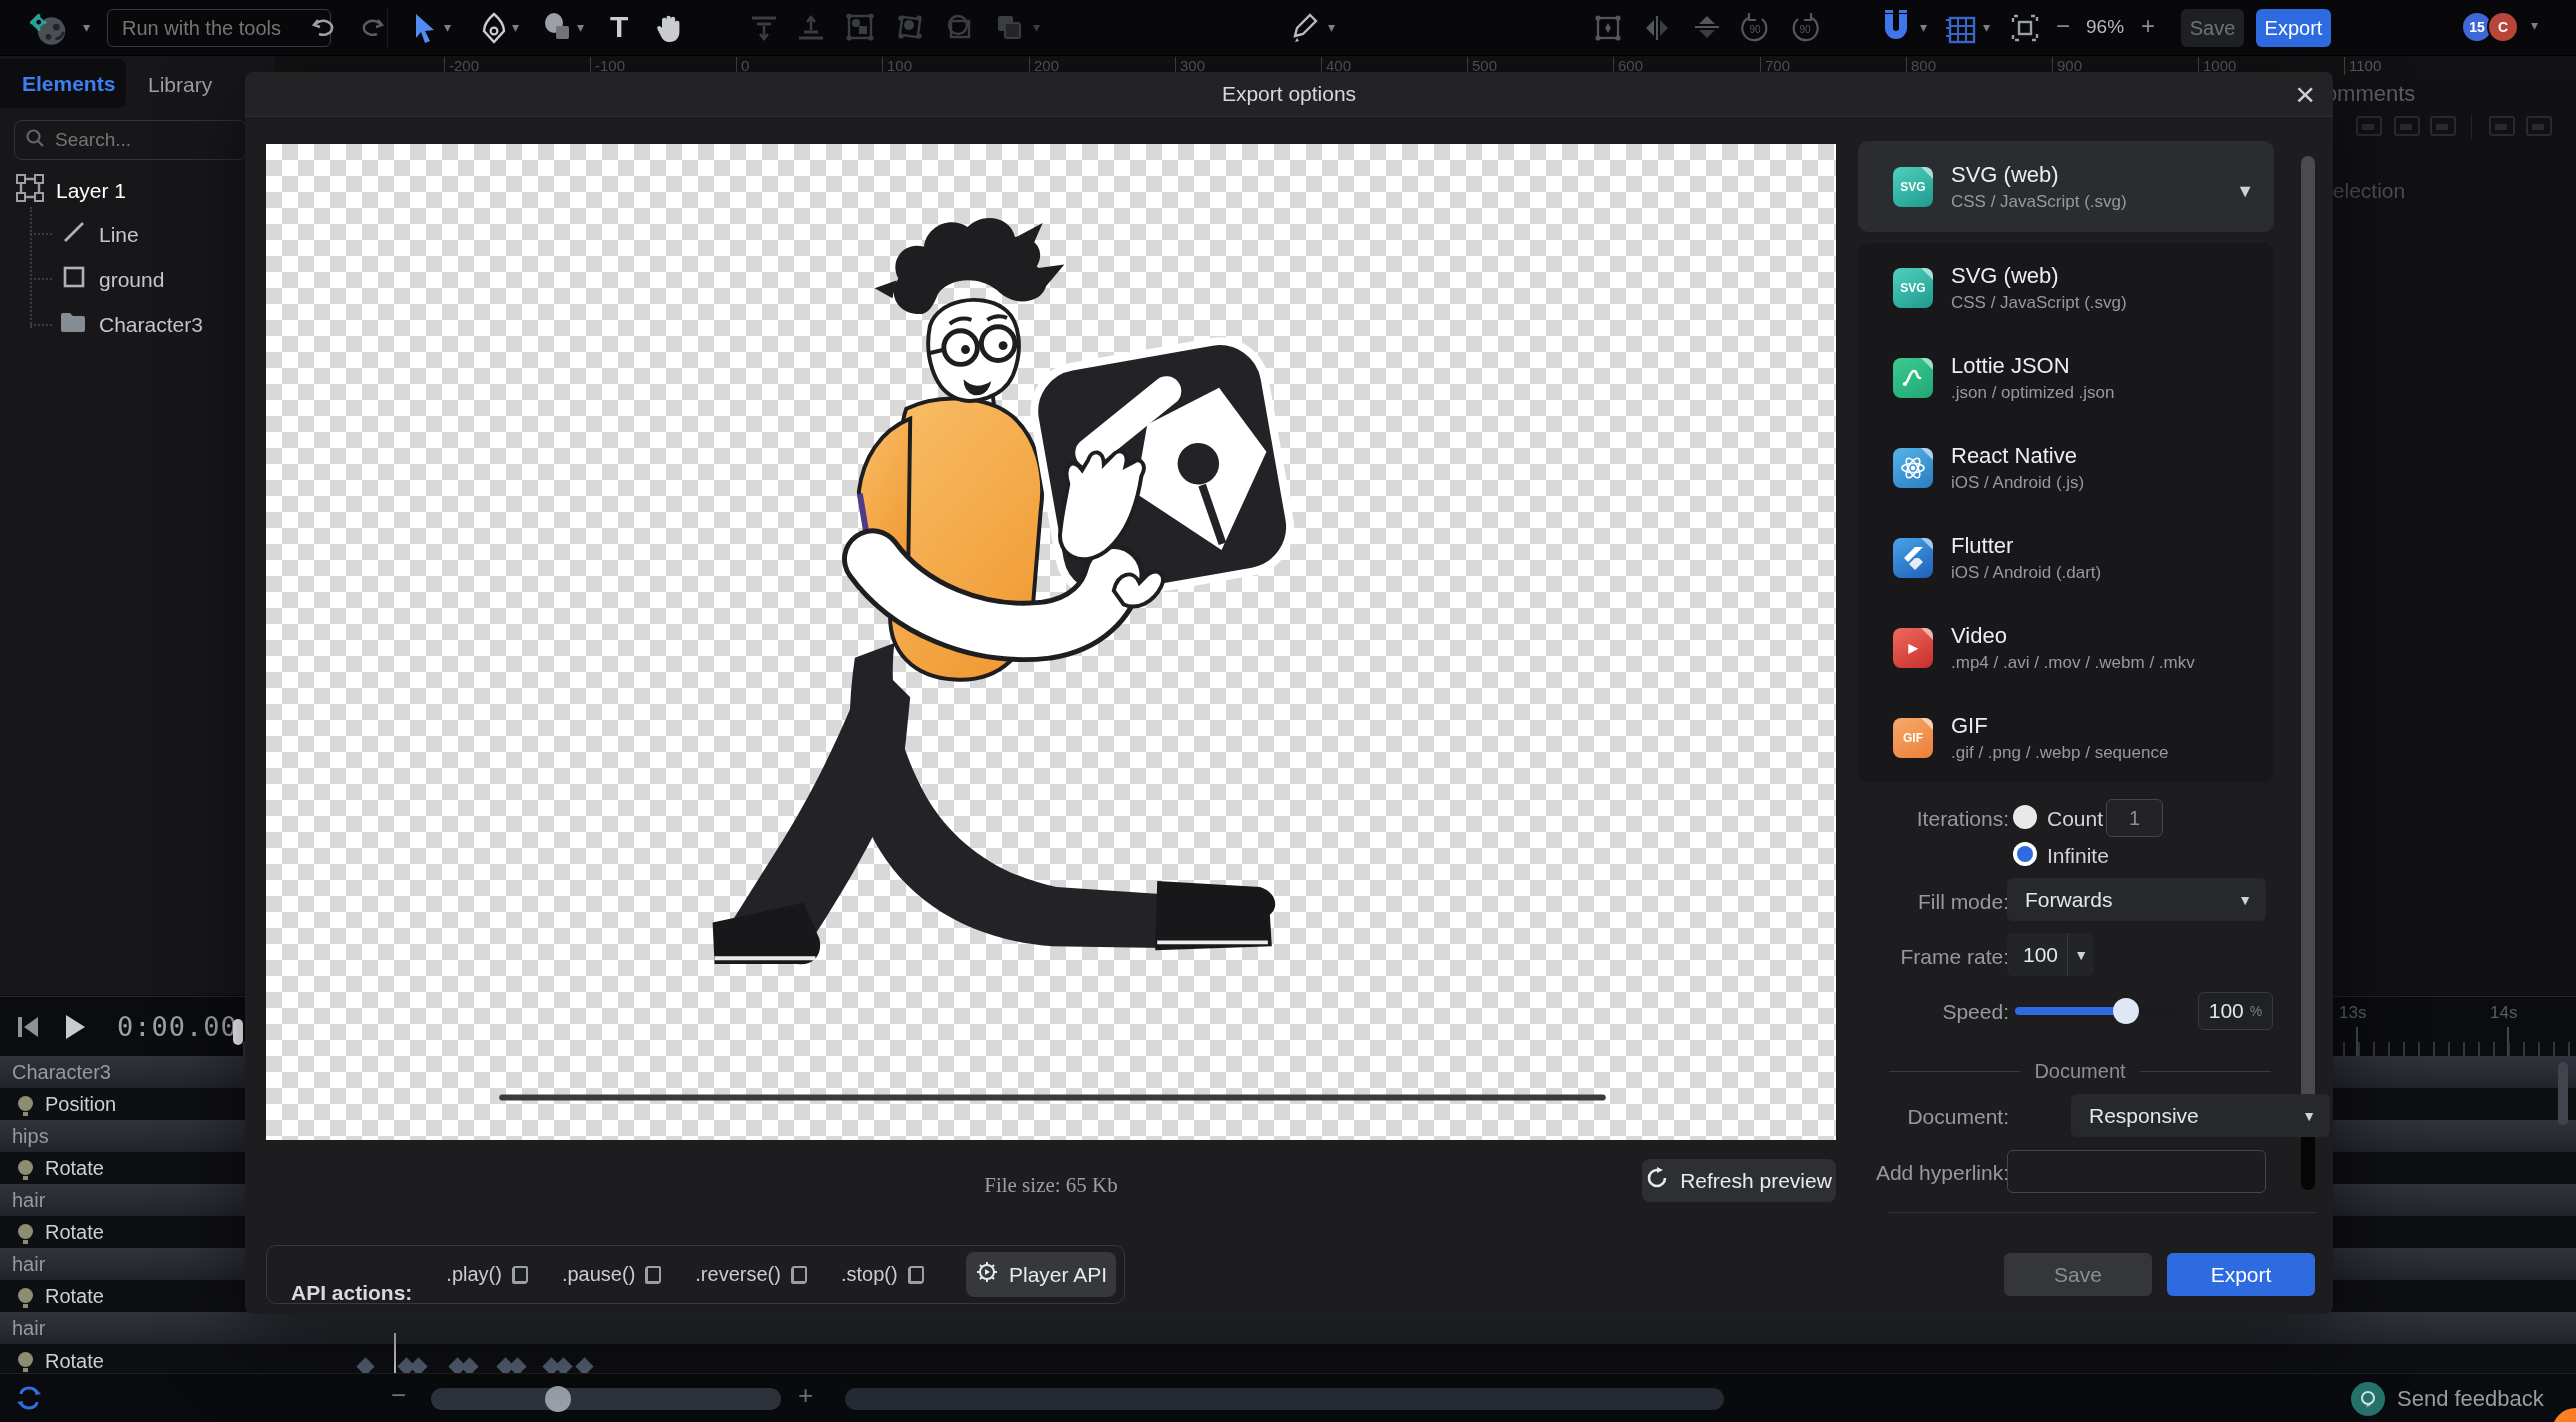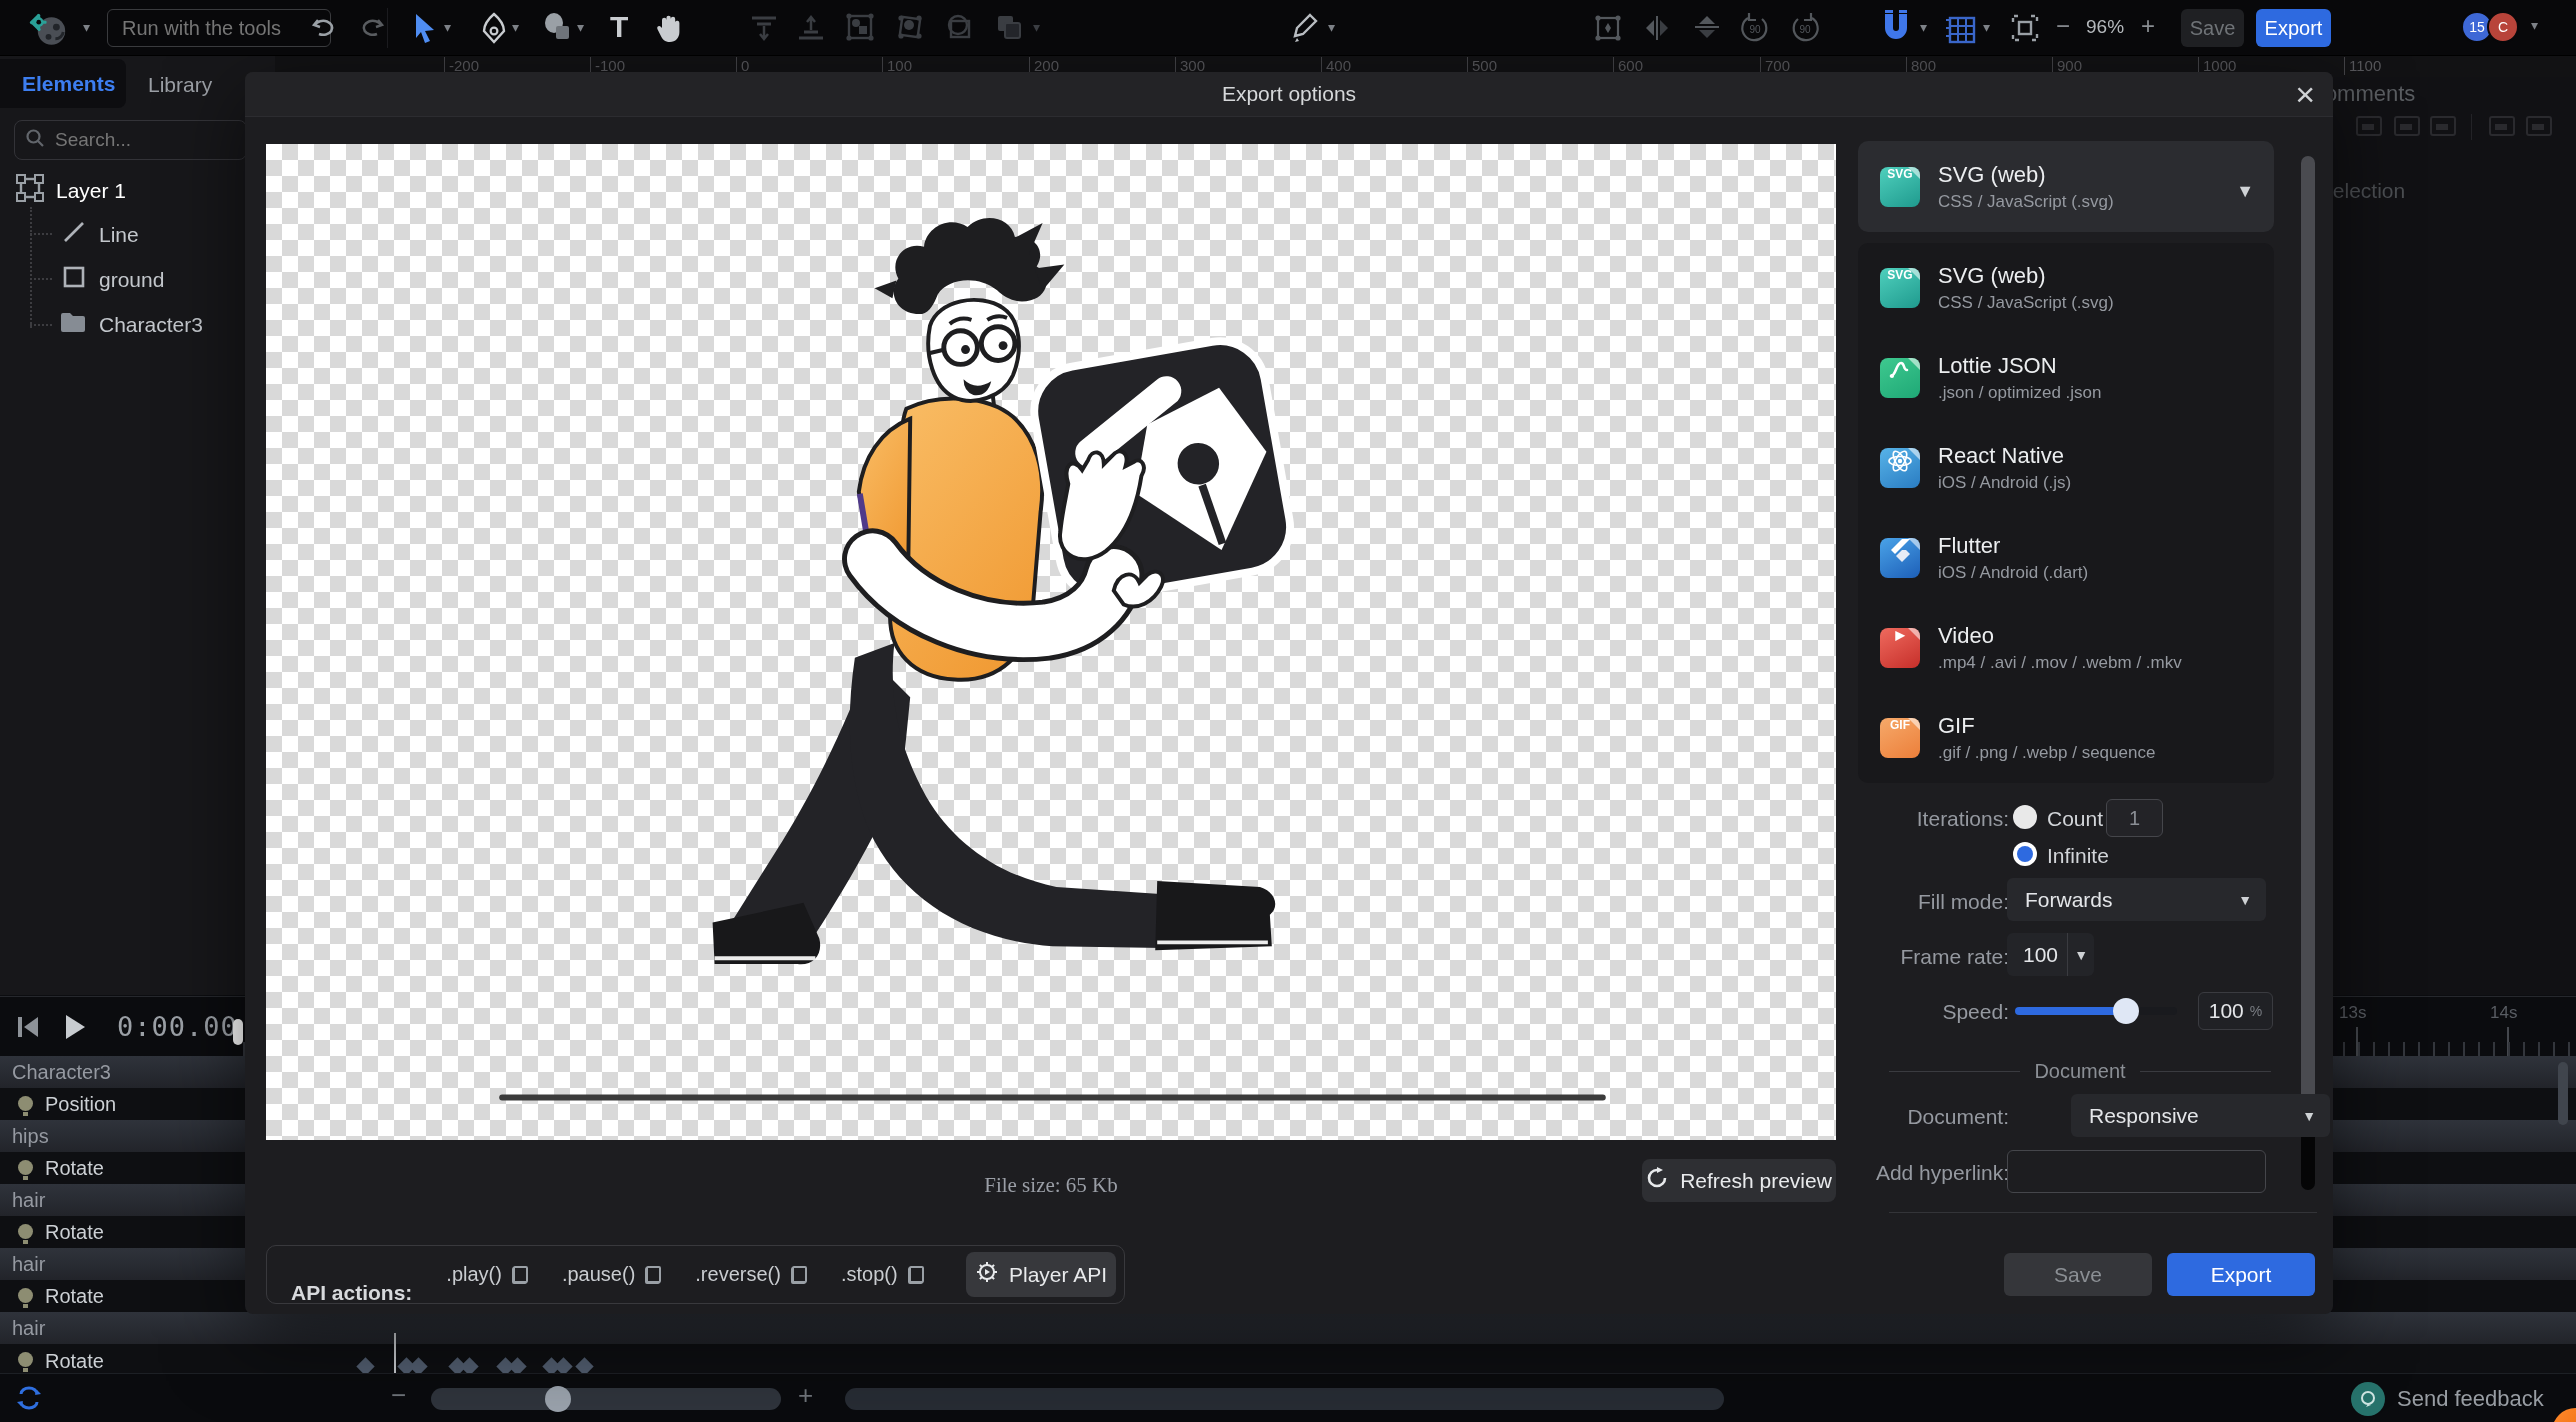--- a/index.html
+++ b/index.html
@@ -8,21 +8,21 @@
   .app{position:relative;width:2576px;height:1422px;background:#0c0d10;}
 
   
   .topbar{position:absolute;left:0;top:0;width:2576px;height:55px;background:#08080a;border-bottom:1px solid #000;z-index:30;}
   .tb-ic{position:absolute;top:12px;display:flex;align-items:center;justify-content:center;}
   .chev{color:#7d8187;font-size:14px;line-height:1;}
   .runbox{position:absolute;left:107px;top:9px;width:194px;height:36px;border:1px solid #3a3b3e;border-radius:6px;
     background:transparent;color:#9ca1a7;font-size:20px;padding:0 14px;outline:none;font-family:"Liberation Sans",sans-serif;}
   .tbbtn{position:absolute;top:9px;height:38px;border-radius:6px;display:flex;align-items:center;justify-content:center;font-size:20px;}
   .avatar{position:absolute;top:11px;width:32px;height:32px;border-radius:50%;display:flex;align-items:center;justify-content:center;
-    color:#fff;font-size:14px;font-weight:normal;border:2px solid #08080a;box-sizing:border-box;}
+    color:#fff;font-size:14px;font-weight:bold;border:2px solid #08080a;box-sizing:border-box;}
   .zoomtxt{position:absolute;top:16px;color:#b4b8bc;font-size:19px;}
   .pm{position:absolute;top:14px;color:#8a8e93;font-size:24px;line-height:1;}
   .vdiv{position:absolute;top:8px;width:1px;height:40px;background:#1b1b1f;}
 
   
   .rulerstrip{position:absolute;left:275px;top:55px;width:2301px;height:22px;background:#121214;z-index:5;}
   .rlabel{position:absolute;top:2px;height:18px;border-left:1px solid #434347;padding-left:4px;color:#57575b;font-size:15px;line-height:18px;}
 
   
   .sidebar{position:absolute;left:0;top:55px;width:275px;height:940px;background:#17171a;z-index:6;}
@@ -96,22 +96,22 @@
     display:flex;align-items:center;justify-content:center;gap:10px;color:#e8eaec;font-size:21px;}
   .m-save{position:absolute;left:1759px;top:1181px;width:148px;height:43px;background:#35363a;border-radius:6px;
     display:flex;align-items:center;justify-content:center;color:#8b8f94;font-size:21px;}
   .m-export{position:absolute;left:1922px;top:1181px;width:148px;height:43px;background:#2e6ae0;border-radius:6px;
     display:flex;align-items:center;justify-content:center;color:#fff;font-size:21px;}
 
   
   .fmt-selected{position:absolute;left:1613px;top:69px;width:416px;height:91px;background:#2b2c30;border-radius:10px;}
   .fmt-list{position:absolute;left:1613px;top:171px;width:416px;height:540px;background:#18181b;border-radius:10px;}
   .fmt-item{position:relative;height:90px;display:flex;align-items:center;padding-left:22px;box-sizing:border-box;gap:18px;}
-  .fmt-icon{width:40px;height:40px;border-radius:8px;position:relative;display:flex;align-items:flex-start;justify-content:center;
-    color:#fff;font-weight:bold;font-size:12px;flex:0 0 auto;}
+  .fmt-icon{width:40px;height:40px;border-radius:8px;position:relative;display:flex;align-items:center;justify-content:center;
+    color:#fff;font-weight:bold;font-size:12px;flex:0 0 auto;margin-left:13px;}
   .fmt-icon::after{content:"";position:absolute;right:0;top:0;border-style:solid;border-width:0 12px 12px 0;
     border-color:transparent rgba(255,255,255,.55) transparent transparent;border-radius:0 8px 0 0;}
   .fmt-name{color:#eceef0;font-size:22px;}
   .fmt-sub{color:#9599a0;font-size:17px;margin-top:4px;}
   .fmt-chev{position:absolute;right:20px;top:40px;color:#cfd2d5;font-size:18px;}
   .m-scroll-thumb{position:absolute;left:2056px;top:84px;width:14px;height:961px;background:#4a4b50;border-radius:7px;}
   .m-scroll-dark{position:absolute;left:2056px;top:1045px;width:14px;height:73px;background:#050506;border-radius:7px;}
 
   
   .set-label{position:absolute;width:211px;text-align:right;color:#9599a0;font-size:21px;padding-left:12px;}

